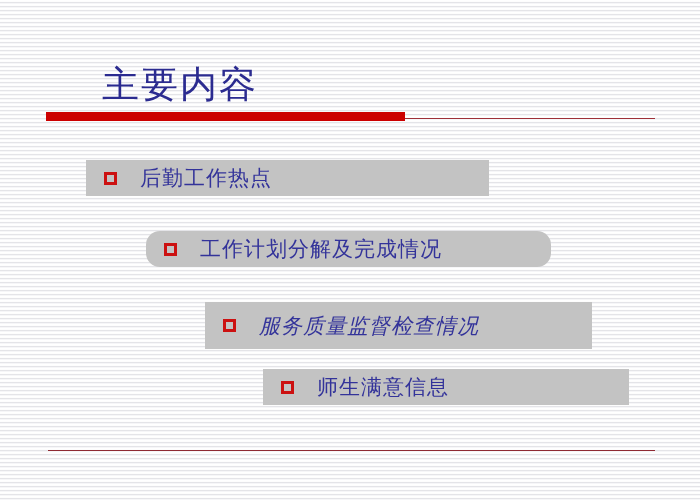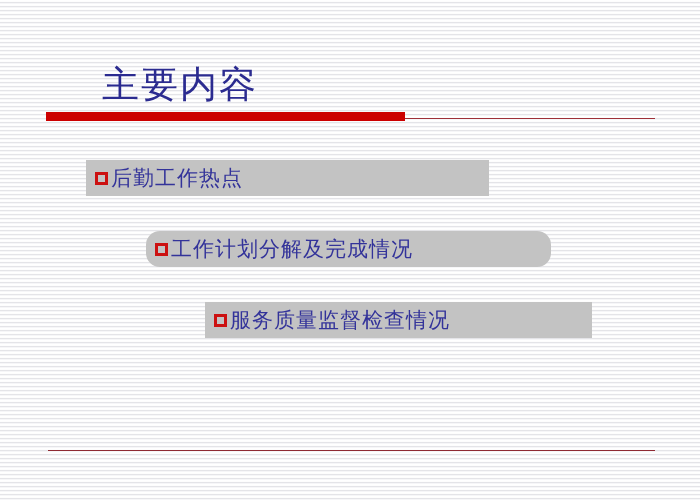--- a/index.html
+++ b/index.html
@@ -65,21 +65,22 @@
     background: #cc0000;
   }
 
   
   .content-box {
     position: absolute;
     background: #c3c3c3;
     display: flex;
     align-items: center;
     box-sizing: border-box;
-    padding-left: 9px;
+    padding-left: 18px;
+    gap: 20px;
   }
   .bullet-square {
     flex: 0 0 auto;
     width: 13px;
     height: 13px;
     border: 3px solid #cc1111;
     background: transparent;
     margin-right: 3px;
     box-sizing: border-box;
   }
@@ -87,21 +88,21 @@
     font-family: "DejaVu Serif", "Liberation Serif", serif;
     font-size: 21px;
     line-height: 24px;
     letter-spacing: 1px;
     color: #33339a;
     white-space: nowrap;
   }
 
   .box-1 { left: 86px;  top: 160px; width: 403px; height: 36px; }
   .box-2 { left: 146px; top: 231px; width: 405px; height: 36px; border-radius: 14px; }
-  .box-3 { left: 205px; top: 302px; width: 387px; height: 36px; }
+  .box-3 { left: 205px; top: 302px; width: 387px; height: 47px; font-style: italic; }
   .box-4 { left: 263px; top: 369px; width: 366px; height: 36px; }
 
   
   .bottom-rule {
     position: absolute;
     left: 48px;
     top: 450px;
     width: 607px;
     height: 1px;
     background: #8f2a33;
@@ -125,16 +126,20 @@
   <div class="content-box box-2">
     <span class="bullet-square"></span>
     <span class="box-label">工作计划分解及完成情况</span>
   </div>
 
   <div class="content-box box-3">
     <span class="bullet-square"></span>
     <span class="box-label">服务质量监督检查情况</span>
   </div>
 
+  <div class="content-box box-4">
+    <span class="bullet-square"></span>
+    <span class="box-label">师生满意信息</span>
+  </div>
 
   <div class="bottom-rule"></div>
 
 </div>
 
 </body></html>

